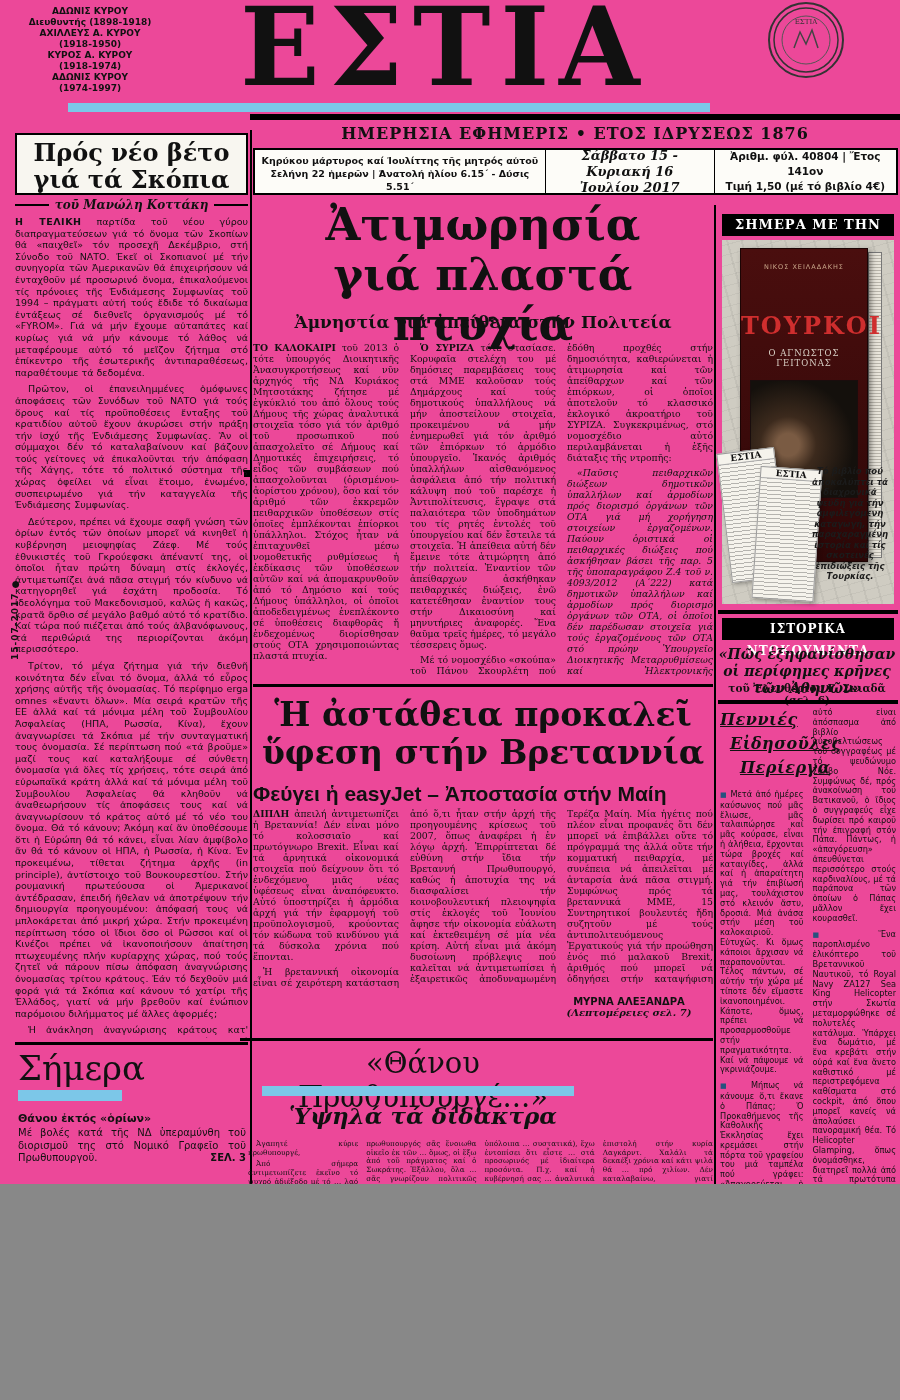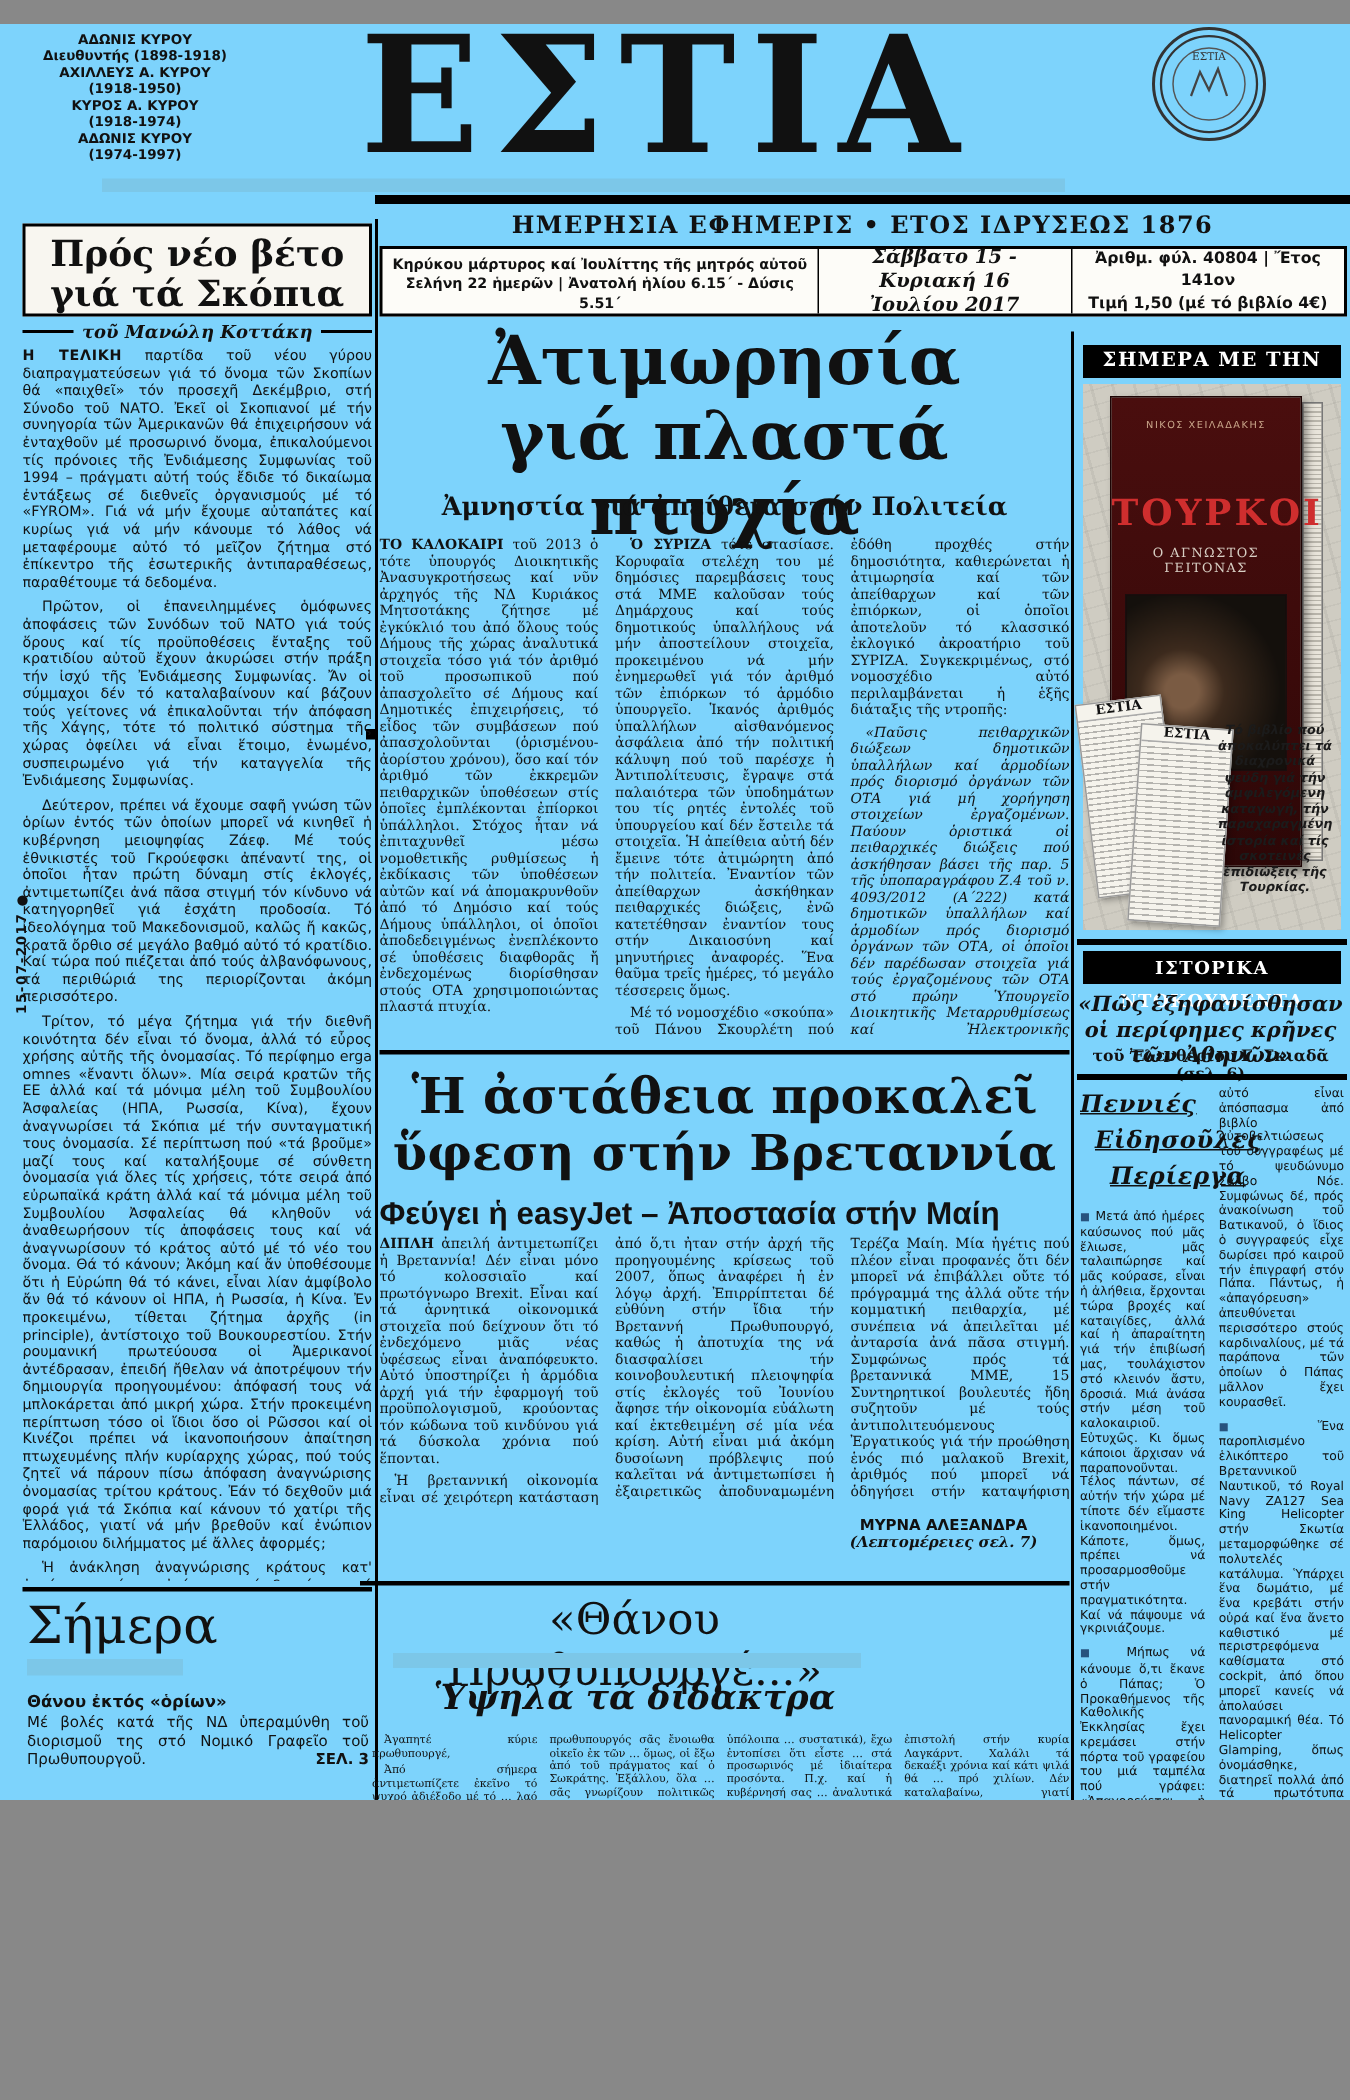--- a/index.html
+++ b/index.html
@@ -1,19 +1,19 @@
 <!DOCTYPE html>
 <html><head>
 <meta charset="utf-8">
 <style>
   * { margin:0; padding:0; box-sizing:border-box; }
   html,body { background:#888; }
   #page {
-    position:relative; width:900px; height:1184px; margin:16px auto;
-    background:#7dd3fc; overflow:hidden; color:#111;
+    position:relative; width:900px; height:1184px; margin:0 auto;
+    background:#ec4899; overflow:hidden; color:#111;
     font-family:"DejaVu Sans", sans-serif;
   }
   .abs { position:absolute; }
 
   
   .founders { font-size:9px; line-height:11px; font-weight:bold; text-align:center; }
   .logo { font-family:"DejaVu Serif", serif; font-weight:bold; font-size:104px; line-height:1;
           letter-spacing:10px; text-align:center; transform:scaleY(1.04); }
   .bluebar { background:#7cc7e8; }
   .tagline { font-family:"DejaVu Serif", serif; font-weight:bold; font-size:16px; text-align:center; letter-spacing:1px; }

